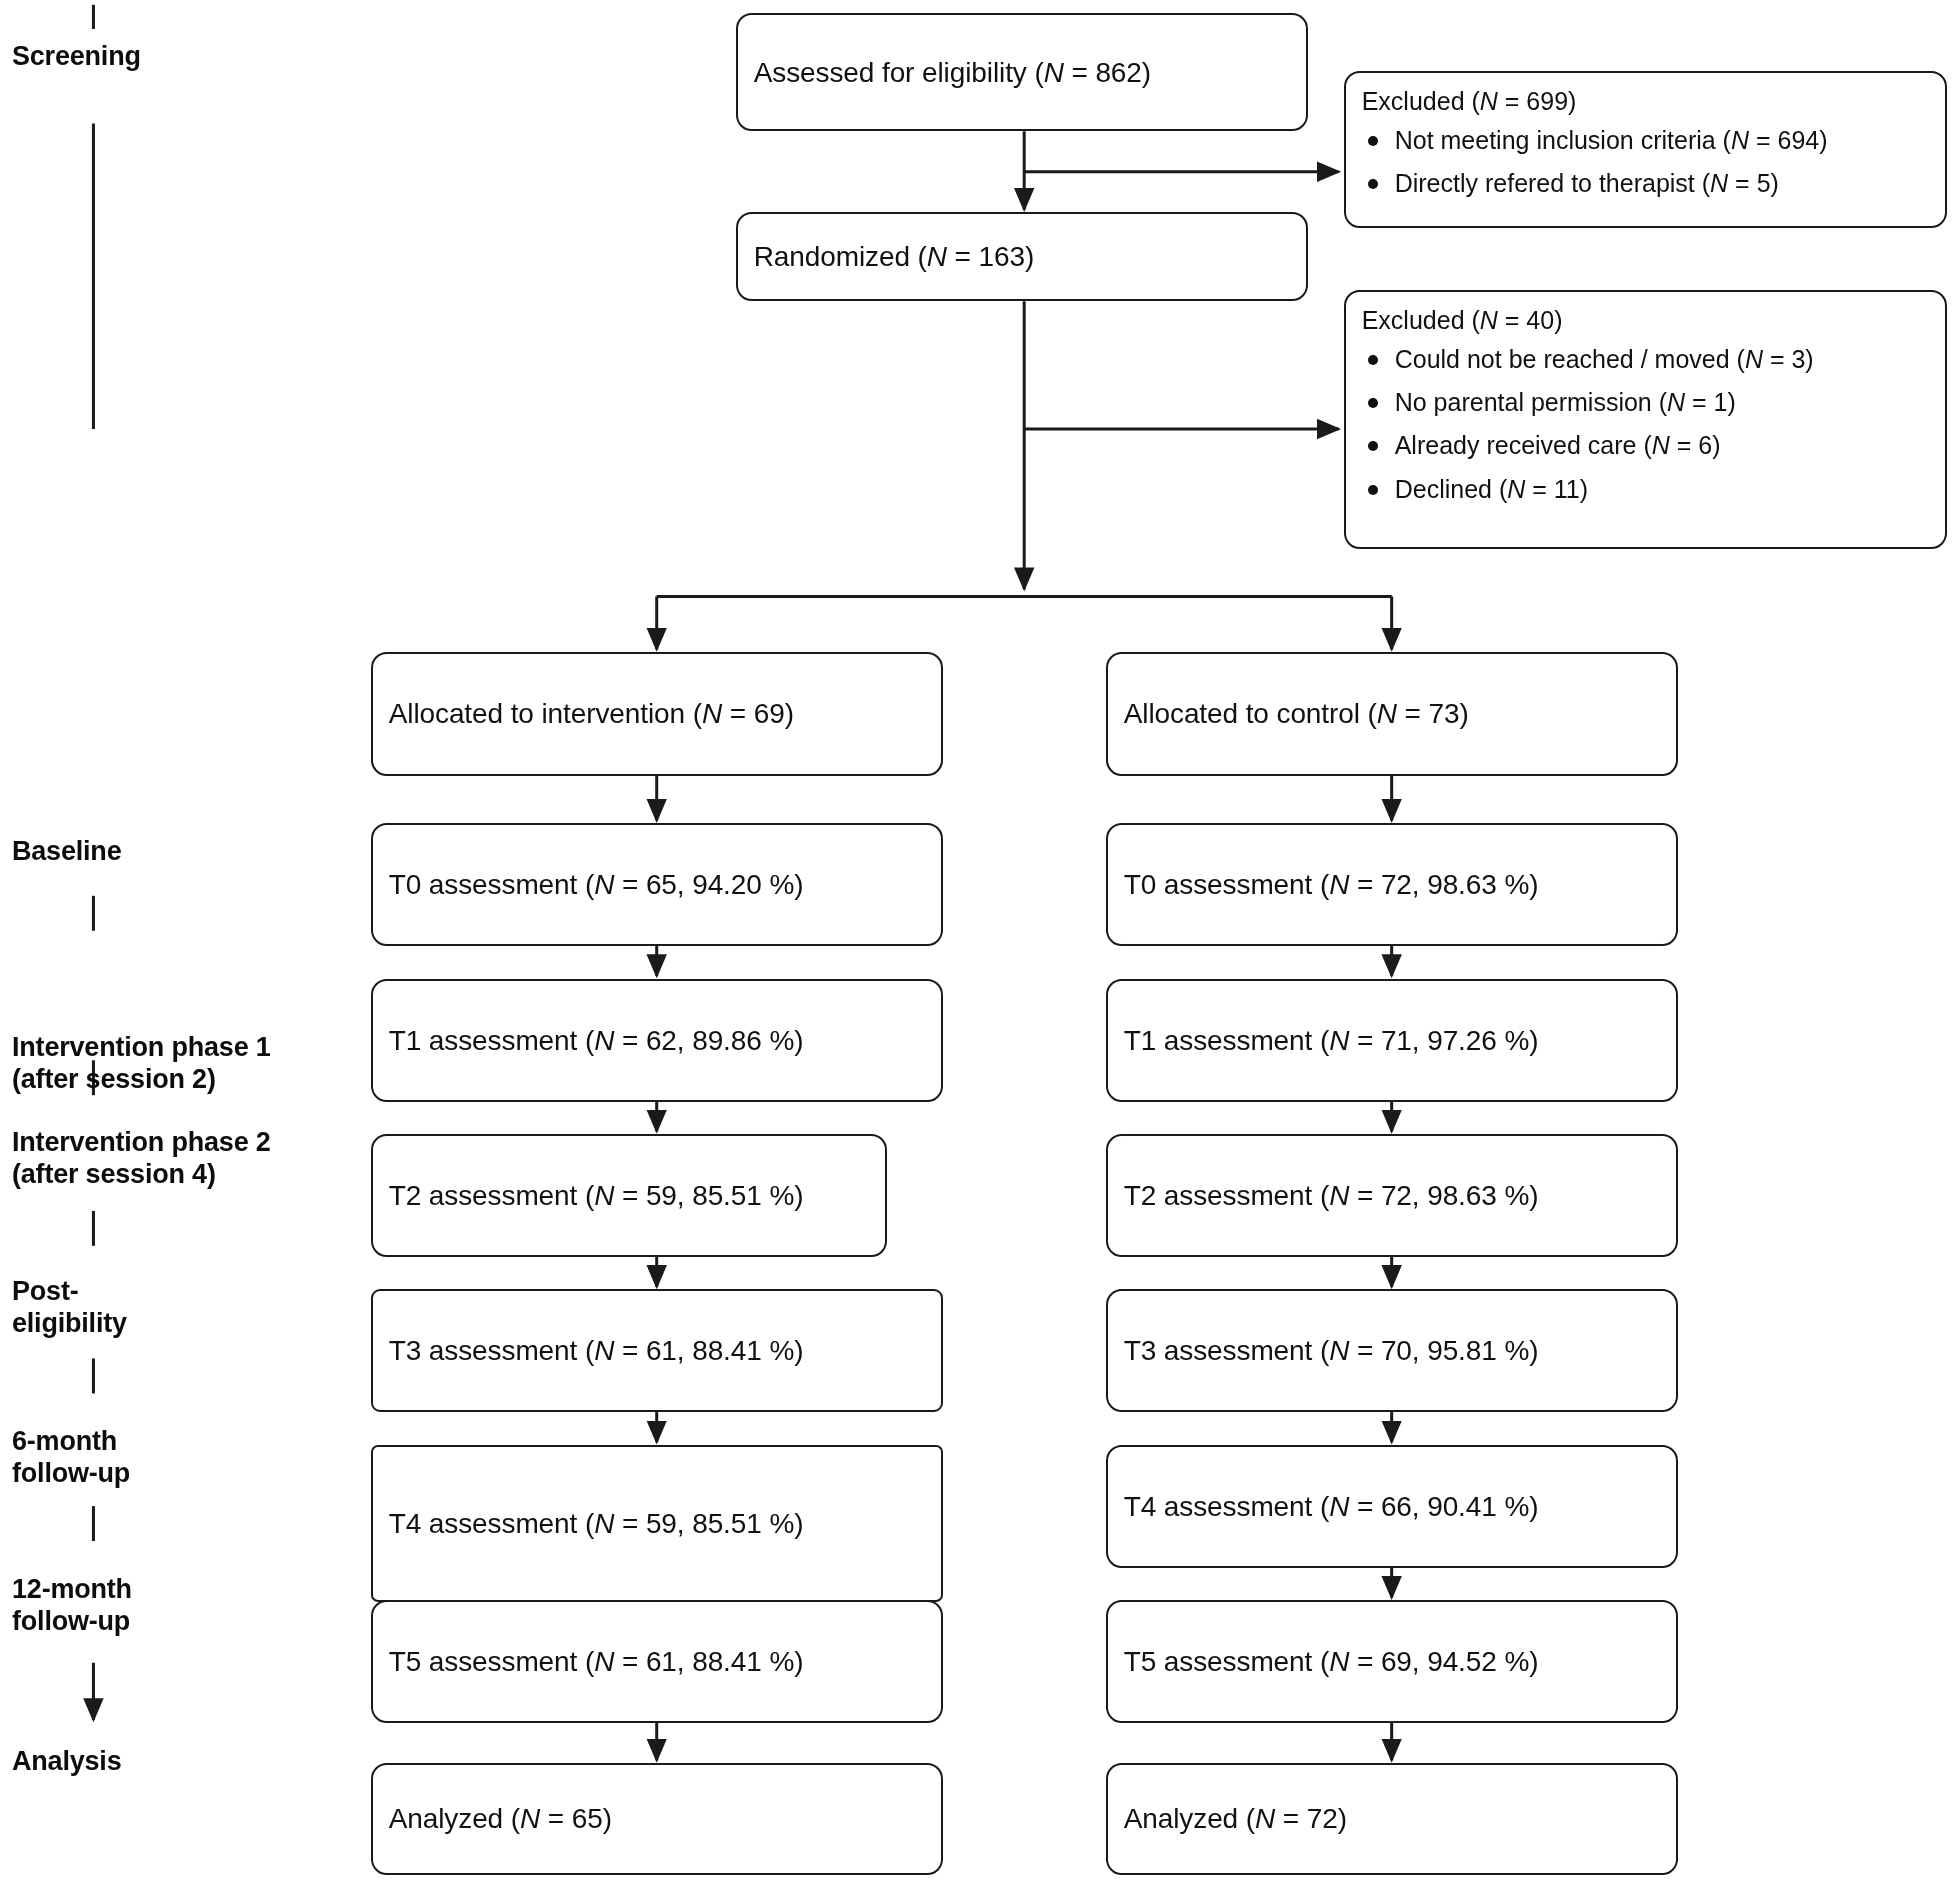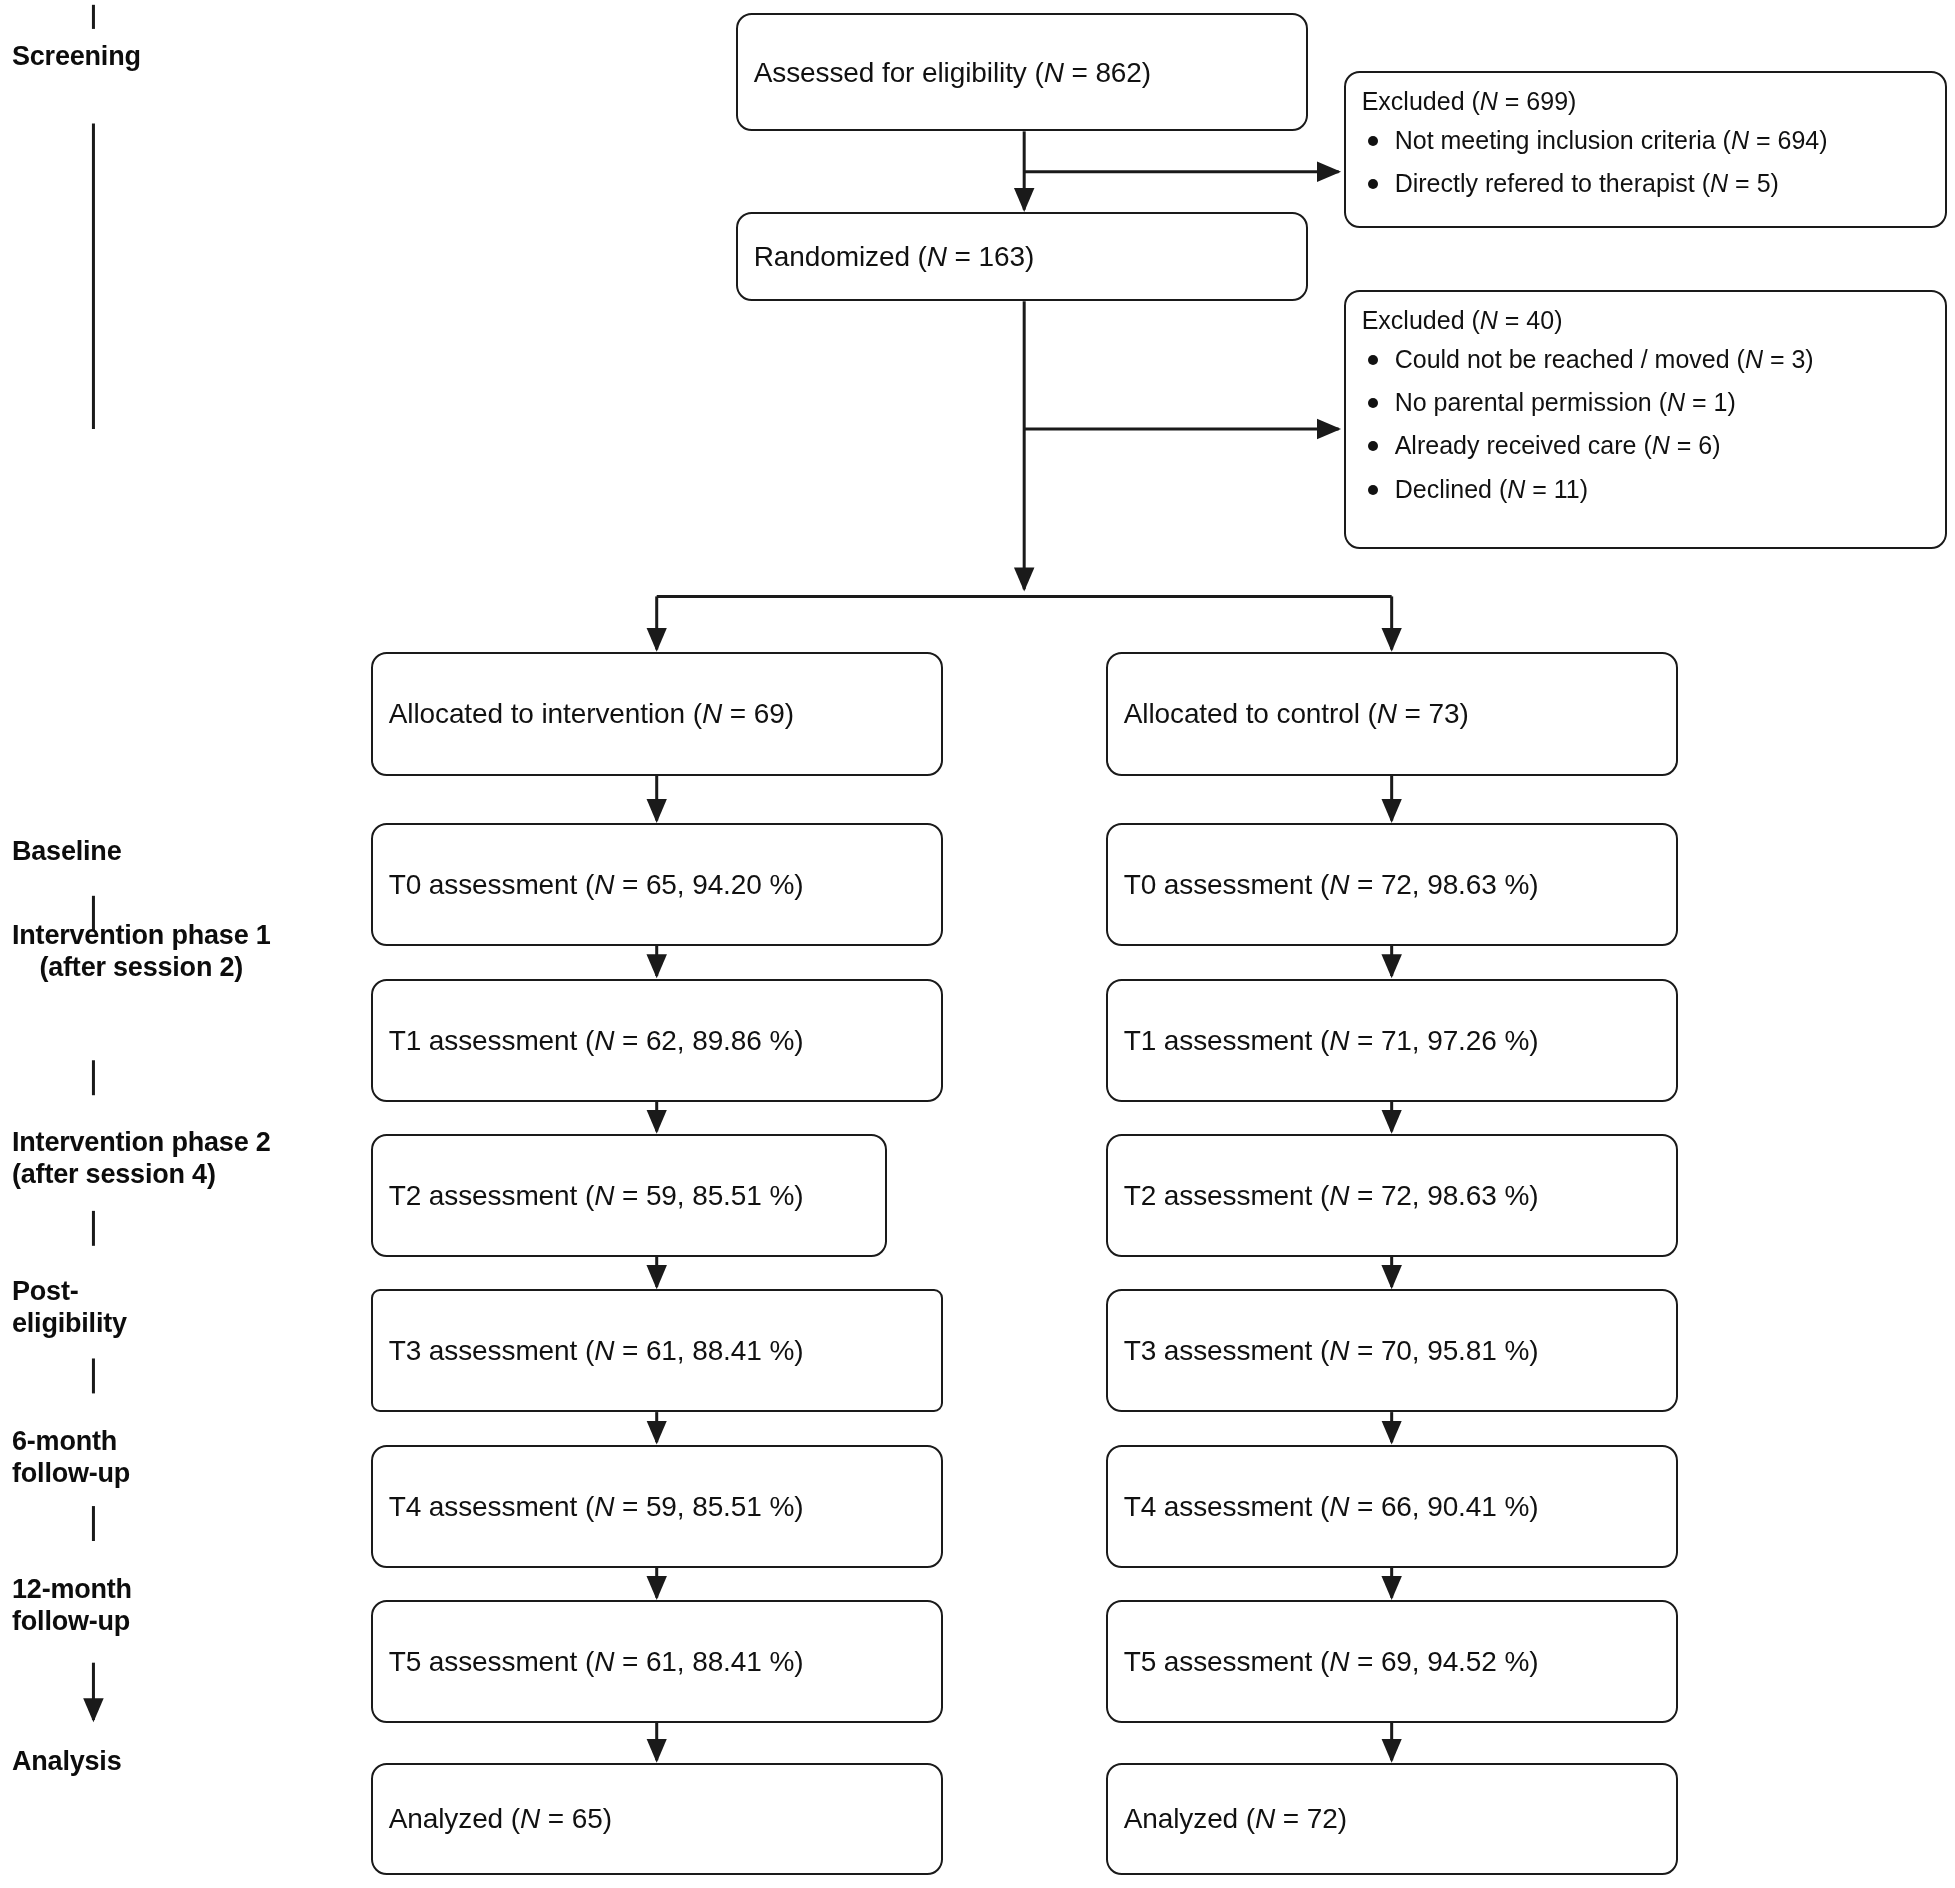--- a/index.html
+++ b/index.html
@@ -151,21 +151,21 @@
       <line x1="2310" y1="1828" x2="2310" y2="1878" marker-end="url(#ah)"></line>
       <line x1="2310" y1="2086" x2="2310" y2="2136" marker-end="url(#ah)"></line>
       <line x1="2310" y1="2344" x2="2310" y2="2394" marker-end="url(#ah)"></line>
       <line x1="2310" y1="2602" x2="2310" y2="2652" marker-end="url(#ah)"></line>
       <line x1="2310" y1="2860" x2="2310" y2="2922" marker-end="url(#ah)"></line>
     </g>
   </svg>
 
   <div class="stage" style="left:12px;  top:41px;">Screening</div>
   <div class="stage" style="left:12px;  top:836px;">Baseline</div>
-  <div class="stage" style="left:12px;  top:920px;text-align:center;">Intervention phase 1
+  <div class="stage" style="left:12px;  top:1032px;">Intervention phase 1
 (after session 2)</div>
   <div class="stage" style="left:12px;  top:1127px;">Intervention phase 2
 (after session 4)</div>
   <div class="stage" style="left:12px;  top:1276px;">Post-
 eligibility</div>
   <div class="stage" style="left:12px;  top:1426px;">6-month
 follow-up</div>
   <div class="stage" style="left:12px;  top:1574px;">12-month
 follow-up</div>
   <div class="stage" style="left:12px;  top:1746px;">Analysis</div>
@@ -213,21 +213,21 @@
   </div>
 
   <div class="box" style="left:371px; top:1134px; width:516px; height:123px;">
     <span class="box-text"><span>T2 assessment (</span><i class="ital">N</i><span> = 59, 85.51 %)</span></span>
   </div>
 
   <div class="box" style="left:371px; top:1289px; width:572px; height:123px;border-radius:9px;">
     <span class="box-text"><span>T3 assessment (</span><i class="ital">N</i><span> = 61, 88.41 %)</span></span>
   </div>
 
-  <div class="box" style="left:371px; top:1445px; width:572px; height:123px;">
+  <div class="box" style="left:371px; top:1445px; width:572px; height:157px;border-radius:7px;">
     <span class="box-text"><span>T4 assessment (</span><i class="ital">N</i><span> = 59, 85.51 %)</span></span>
   </div>
 
   <div class="box" style="left:371px; top:1600px; width:572px; height:123px;">
     <span class="box-text"><span>T5 assessment (</span><i class="ital">N</i><span> = 61, 88.41 %)</span></span>
   </div>
 
   <div class="box" style="left:371px; top:1763px; width:572px; height:112px;">
     <span class="box-text"><span>Analyzed (</span><i class="ital">N</i><span> = 65)</span></span>
   </div>

